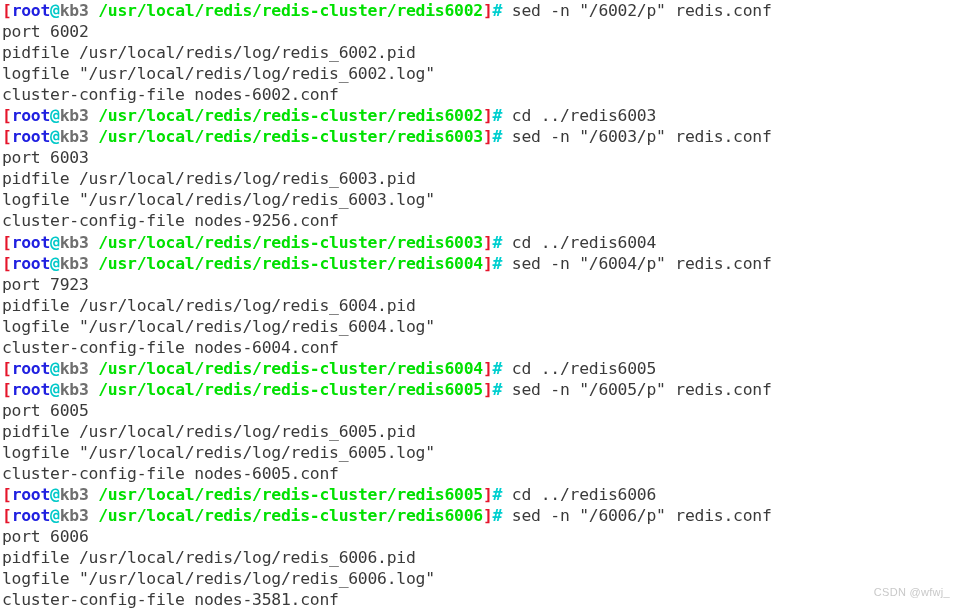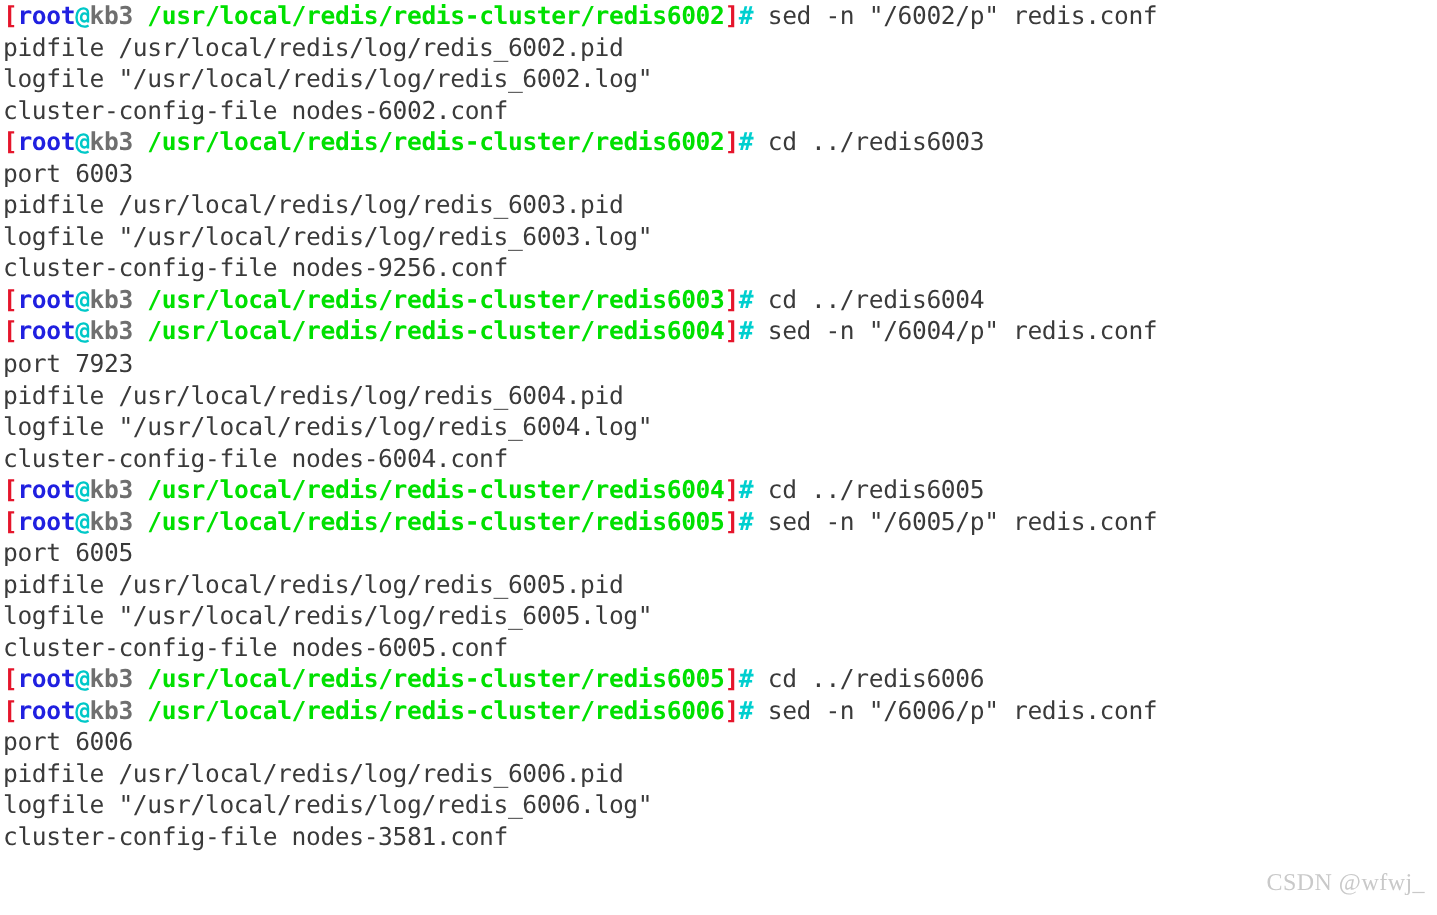--- a/index.html
+++ b/index.html
@@ -42,37 +42,39 @@
   .host      { color: #6f6f6f; font-weight: bold; }
   .path      { color: #00e000; font-weight: bold; }
   .hash      { color: #00cfcf; font-weight: bold; }
   .cmd       { color: #3a3a3a; }
   .out       { color: #3a3a3a; }
 
   #watermark {
     position: absolute;
     right: 8px;
     bottom: 12px;
-    font-family: Liberation Serif, serif;
-    font-size: 16px;
+    font-family: Liberation Sans, sans-serif;
+    font-size: 11px;
     color: #c9c9c9;
     letter-spacing: 0.3px;
     user-select: none;
   }
 </style>
 </head>
 <body>
 
 <div id="terminal">
   <div id="terminal-output">
       <div class="line"><span class="bracket">[</span><span class="user">root</span><span class="at">@</span><span class="host">kb3</span><span class="cmd"> </span><span class="path">/usr/local/redis/redis-cluster/redis6002</span><span class="bracket">]</span><span class="hash">#</span><span class="cmd"> sed -n "/6002/p" redis.conf</span></div>
+      <div class="line"><span class="out">port 6002</span></div>
       <div class="line"><span class="out">pidfile /usr/local/redis/log/redis_6002.pid</span></div>
       <div class="line"><span class="out">logfile "/usr/local/redis/log/redis_6002.log"</span></div>
       <div class="line"><span class="out">cluster-config-file nodes-6002.conf</span></div>
       <div class="line"><span class="bracket">[</span><span class="user">root</span><span class="at">@</span><span class="host">kb3</span><span class="cmd"> </span><span class="path">/usr/local/redis/redis-cluster/redis6002</span><span class="bracket">]</span><span class="hash">#</span><span class="cmd"> cd ../redis6003</span></div>
+      <div class="line"><span class="bracket">[</span><span class="user">root</span><span class="at">@</span><span class="host">kb3</span><span class="cmd"> </span><span class="path">/usr/local/redis/redis-cluster/redis6003</span><span class="bracket">]</span><span class="hash">#</span><span class="cmd"> sed -n "/6003/p" redis.conf</span></div>
       <div class="line"><span class="out">port 6003</span></div>
       <div class="line"><span class="out">pidfile /usr/local/redis/log/redis_6003.pid</span></div>
       <div class="line"><span class="out">logfile "/usr/local/redis/log/redis_6003.log"</span></div>
       <div class="line"><span class="out">cluster-config-file nodes-9256.conf</span></div>
       <div class="line"><span class="bracket">[</span><span class="user">root</span><span class="at">@</span><span class="host">kb3</span><span class="cmd"> </span><span class="path">/usr/local/redis/redis-cluster/redis6003</span><span class="bracket">]</span><span class="hash">#</span><span class="cmd"> cd ../redis6004</span></div>
       <div class="line"><span class="bracket">[</span><span class="user">root</span><span class="at">@</span><span class="host">kb3</span><span class="cmd"> </span><span class="path">/usr/local/redis/redis-cluster/redis6004</span><span class="bracket">]</span><span class="hash">#</span><span class="cmd"> sed -n "/6004/p" redis.conf</span></div>
       <div class="line"><span class="out">port 7923</span></div>
       <div class="line"><span class="out">pidfile /usr/local/redis/log/redis_6004.pid</span></div>
       <div class="line"><span class="out">logfile "/usr/local/redis/log/redis_6004.log"</span></div>
       <div class="line"><span class="out">cluster-config-file nodes-6004.conf</span></div>

